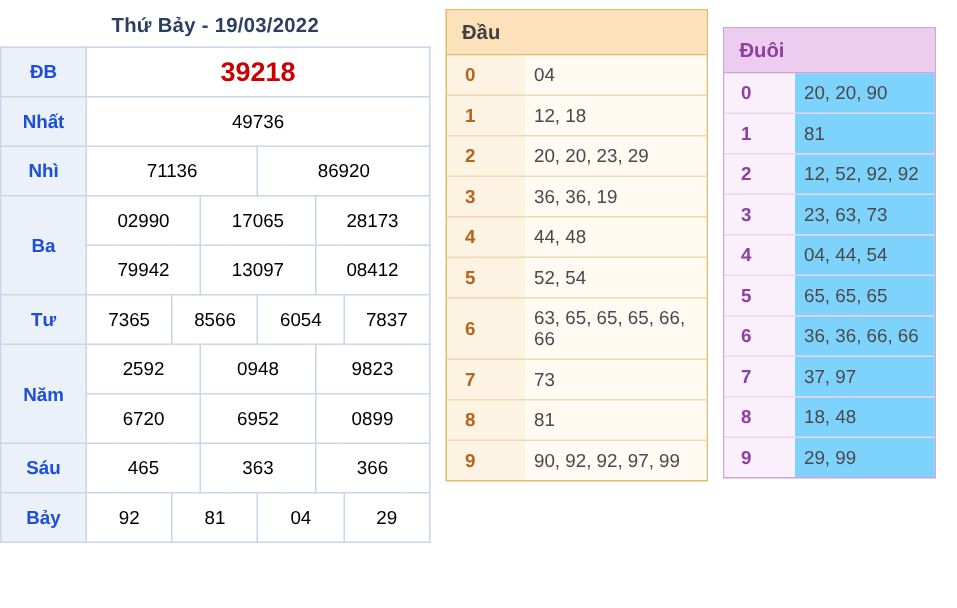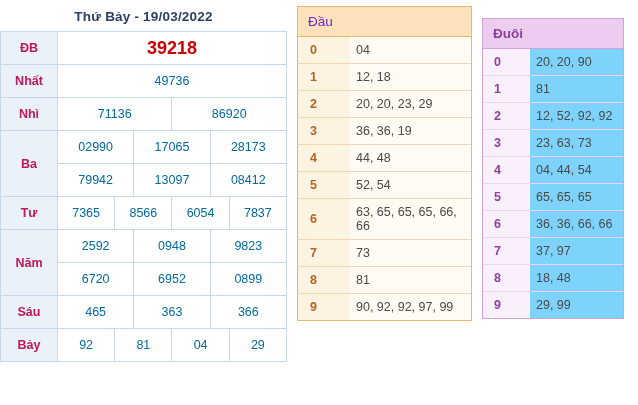--- a/index.html
+++ b/index.html
@@ -42,29 +42,29 @@
   }
   table.result {
     width: 100%;
     border-collapse: collapse;
     table-layout: fixed;
   }
   table.result td {
     border: 1px solid #c8d6ea;
     text-align: center;
     vertical-align: middle;
-    color: #0369a1;
+    color: #000000;
     font-size: 12.5px;
     height: 28px;
     padding: 2px 1px;
   }
   table.result td.label {
     width: 54px;
     background: #eaf1f9;
-    color: #be185d;
+    color: #1d4ed8;
     font-weight: bold;
     font-size: 12.5px;
   }
   table.result td.db {
     color: #cc0000;
     font-weight: bold;
     font-size: 18px;
   }
   table.result td.val {
     background: #ffffff;
@@ -74,22 +74,22 @@
   .dau-panel {
     width: 175px;
     flex: 0 0 175px;
     border: 1px solid #e7b96a;
     background: #fdf3e3;
     box-sizing: border-box;
   }
   .dau-head {
     background: #fbe2bb;
     border-bottom: 1px solid #e7b96a;
-    font-weight: normal;
-    color: #6d28d9;
+    font-weight: bold;
+    color: #404040;
     font-size: 13.5px;
     padding: 7px 10px;
   }
   table.kv {
     width: 100%;
     border-collapse: collapse;
     table-layout: fixed;
   }
   table.kv td {
     vertical-align: middle;

